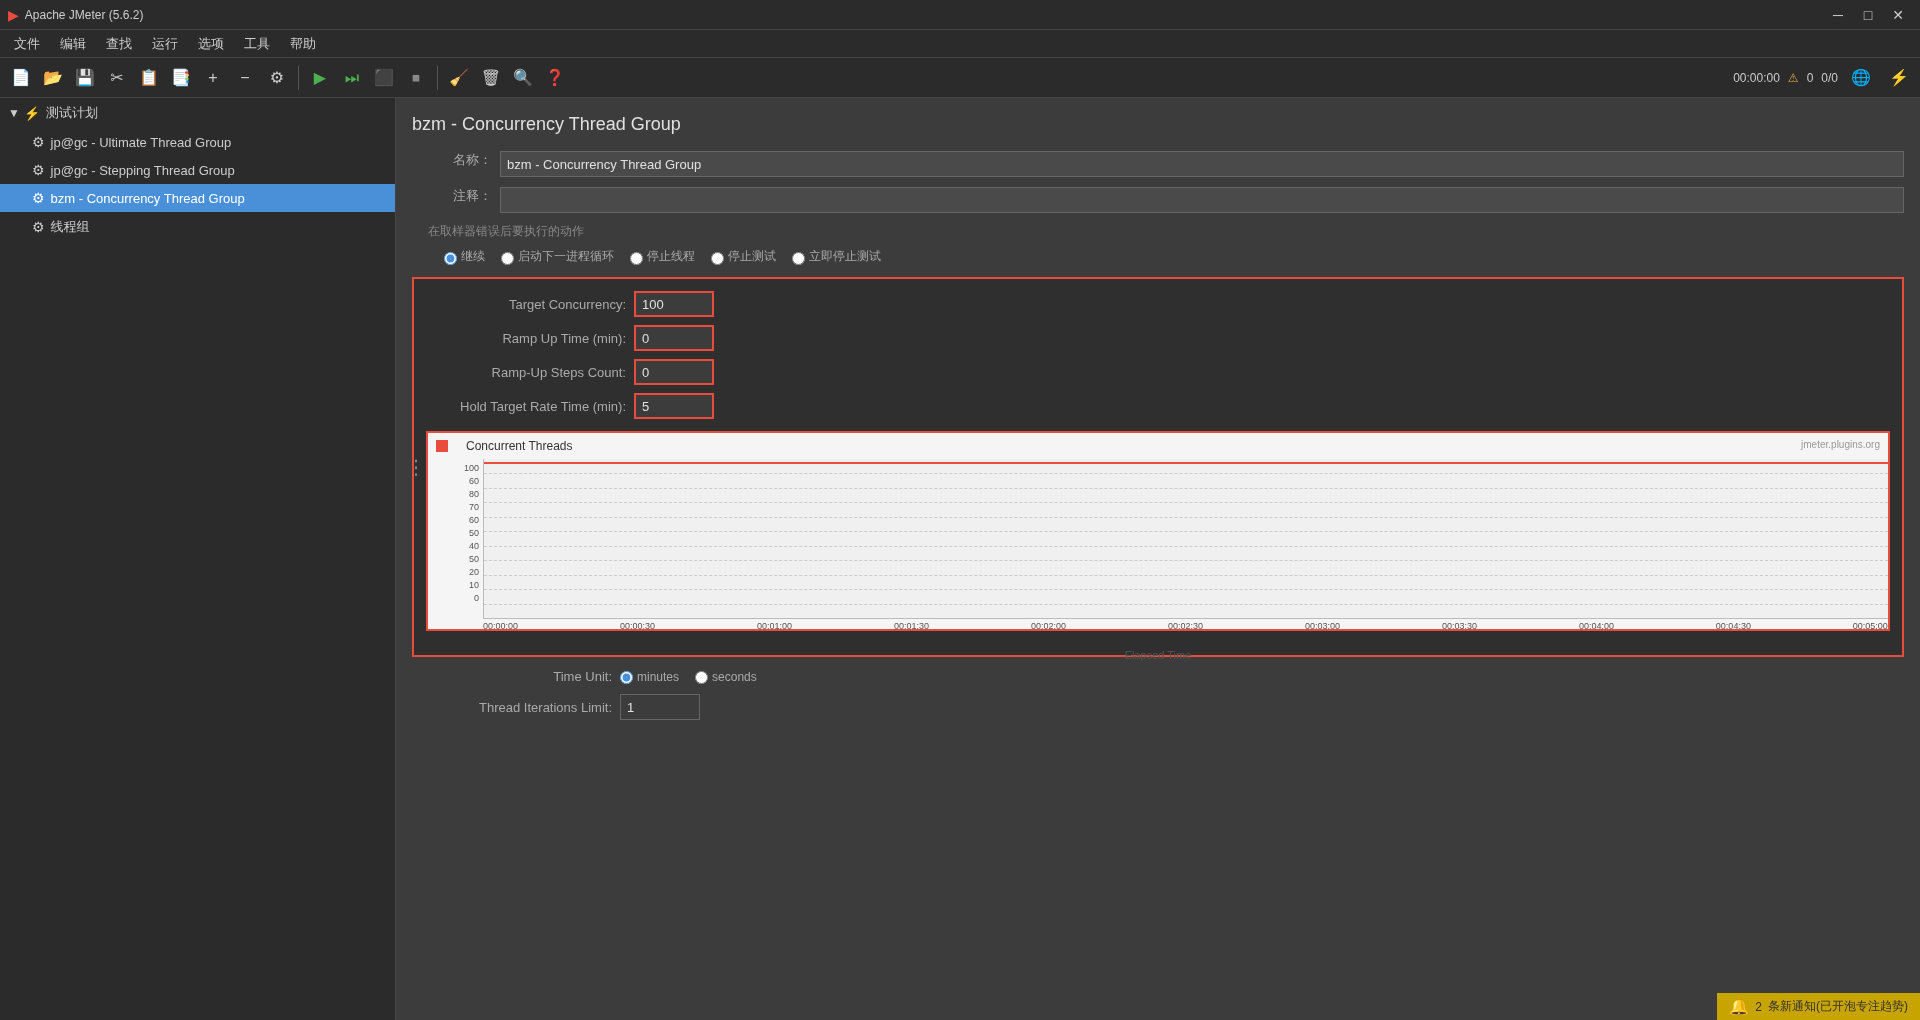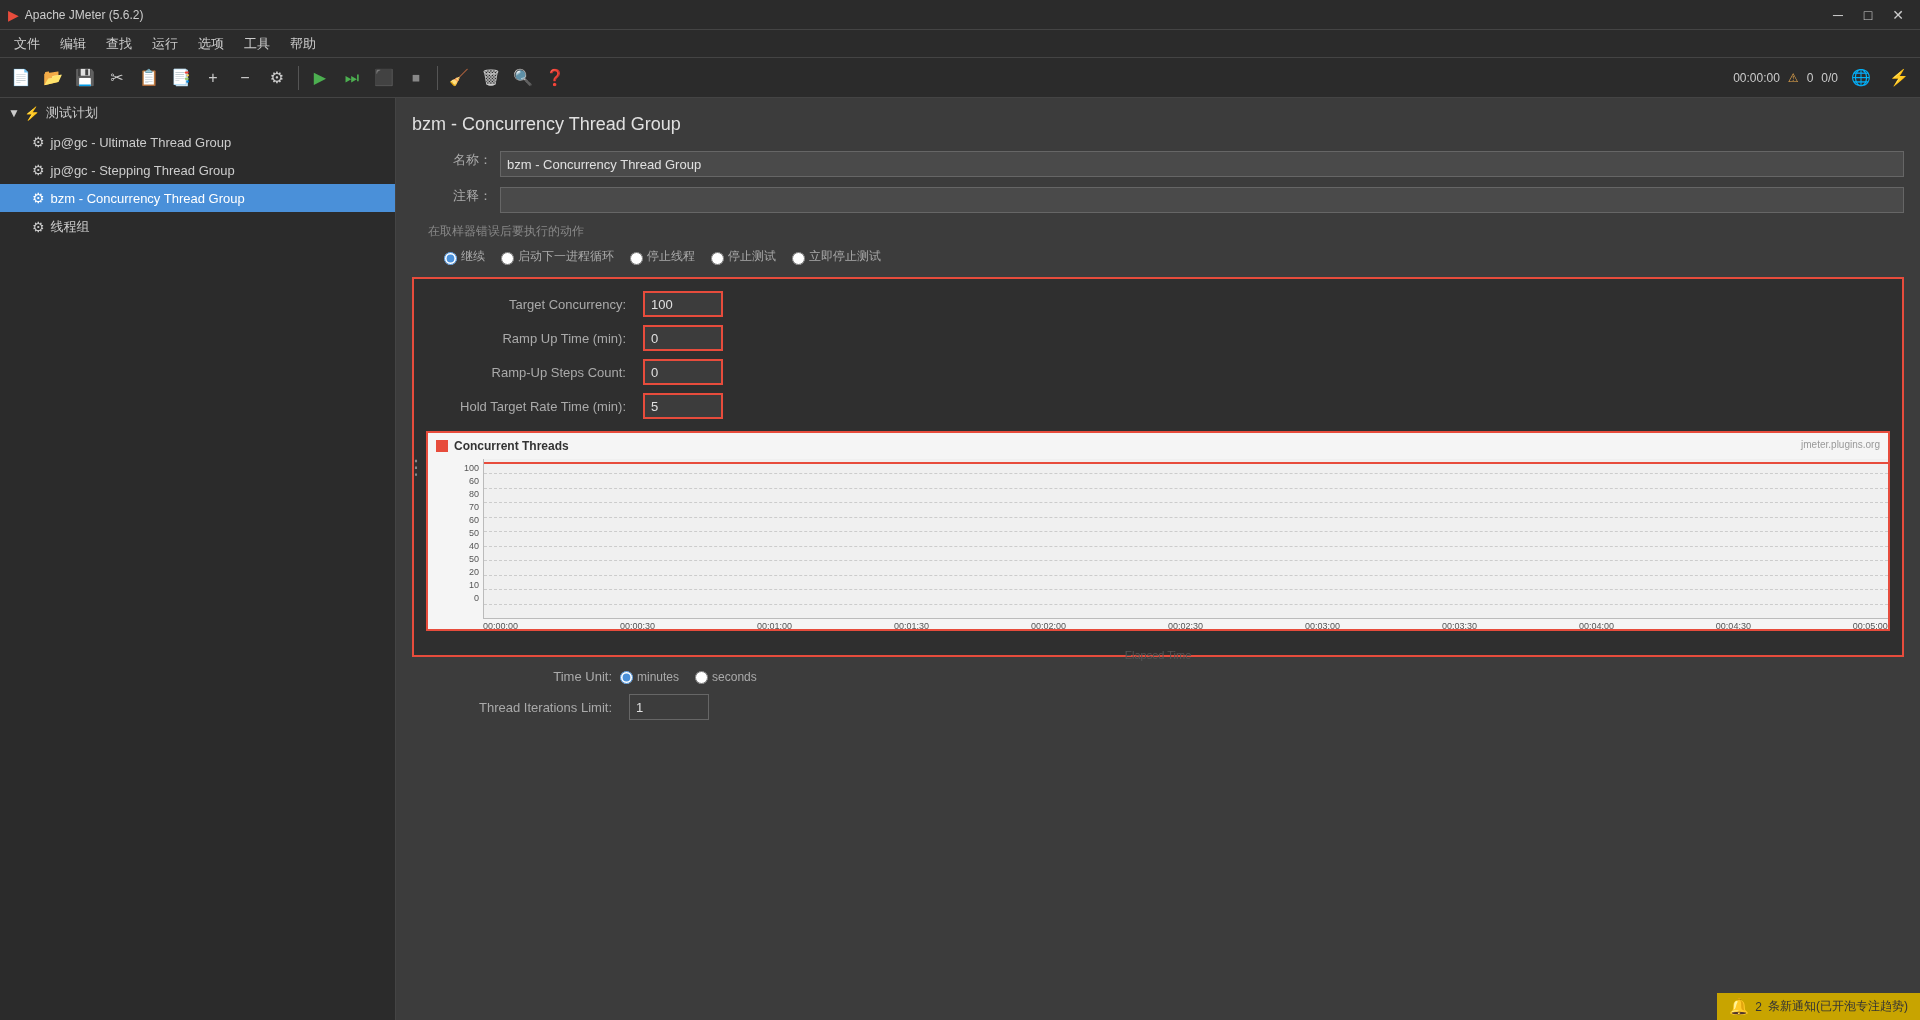--- a/index.html
+++ b/index.html
@@ -43,21 +43,21 @@
     
     .form-row { display: flex; margin-bottom: 10px; }
     .form-label { color: #aaa; font-size: 13px; width: 80px; text-align: right; margin-right: 8px; flex-shrink: 0; }
     .form-input { flex: 1; background: #4a4a4a; border: 1px solid #666; color: #e0e0e0; padding: 4px 6px; font-size: 13px; outline: none; height: 26px; }
 
     
     .section-label { color: #888; font-size: 12px; margin-bottom: 8px; padding-left: 16px; }
     .radio-group { display: flex; align-items: center; gap: 16px; padding-left: 32px; margin-bottom: 12px; }
     .radio-item { display: flex; align-items: flex-end; gap: 4px; cursor: pointer; color: #aaa; font-size: 12px; }
     .radio-item input[type=radio] { accent-color: #4a90d9; cursor: pointer; }
-    .field-row { display: flex; align-items: center; margin-bottom: 8px; gap: 9px; }
+    .field-row { display: flex; align-items: center; margin-bottom: 8px; }
     .field-label { color: #aaa; font-size: 13px; text-align: right; margin-right: 8px; flex-shrink: 0; min-width: 200px; }
     .field-input { flex: 1; background: #3c3c3c; border: 1px solid #666; color: #e0e0e0; padding: 4px 6px; font-size: 13px; outline: none; height: 26px; }
     .field-input.highlighted { border: 2px solid #e74c3c; }
 
     
     .chart-container { border: 2px solid #e74c3c; background: #f5f5f5; margin: 12px 0; position: relative; height: 200px; }
     .chart-header { display: flex; align-items: center; padding: 6px 8px; background: #f5f5f5; }
     .legend-color { width: 12px; height: 12px; background: #e74c3c; }
     .chart-watermark { position: absolute; top: 6px; right: 8px; font-size: 10px; color: #999; }
 
@@ -204,21 +204,21 @@
       </div>
 
       <div class="field-row">
         <span class="field-label">Hold Target Rate Time (min):</span>
         <input class="field-input highlighted" type="text" value="5" style="width: 80px; flex: 0 0 auto;">
       </div>
 
       <div class="chart-container">
         <div class="chart-header">
           <div class="legend-color"></div>
-          <span style="margin-left:6px; font-size:12px; color:#333;font-weight:bold;">Concurrent Threads</span>
+          <span style="margin-left:18px; font-size:12px; color:#333;">Concurrent Threads</span>
           <span class="chart-watermark">jmeter.plugins.org</span>
         </div>
         <div style="display:flex; height:160px;">
 
           <div style="width:55px; position:relative; display:flex; flex-direction:column; justify-content:space-between; padding:4px 4px 16px 4px; font-size:9px; color:#555; text-align:right;">
             <span>100</span>
             <span>60</span>
             <span>80</span>
             <span>70</span>
             <span>60</span>

